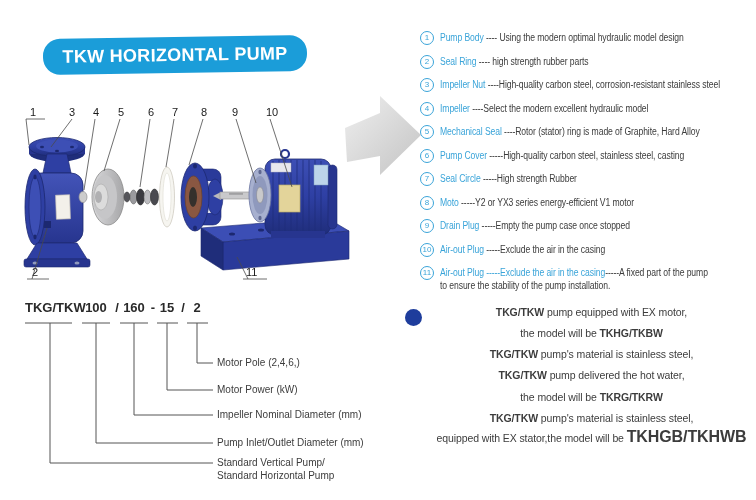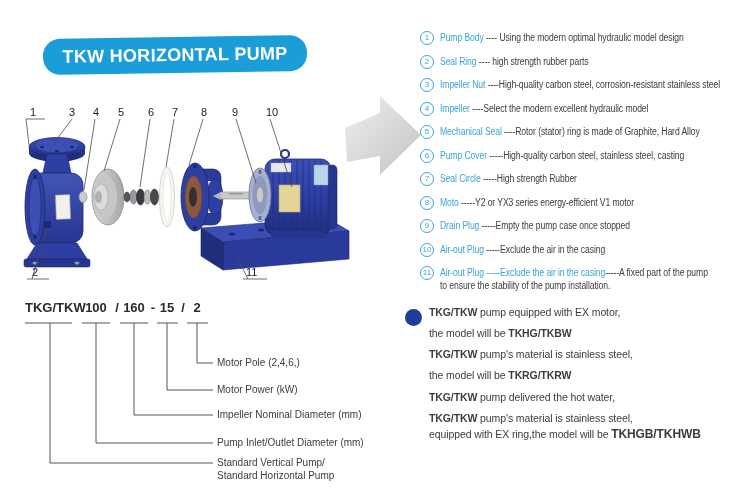--- a/index.html
+++ b/index.html
@@ -19,25 +19,25 @@
         color:#3aa4d9;font-size:8px;line-height:12px;text-align:center;margin-right:6px;margin-top:0;}
   .ptext{font-size:10px;line-height:1.3;color:#3c3c3c;letter-spacing:-.1px;
          width:372px;transform:scaleX(.86);transform-origin:left top;}
   .nowrap{white-space:nowrap;}
   .pname{color:#3aa4d9;}
   
   .modelcode{position:absolute;left:20px;top:295px;}
   
   .notes{position:absolute;left:402px;top:306px;width:352px;}
   .bullet{position:absolute;left:3px;top:3px;width:17px;height:17px;border-radius:50%;background:#1e3d9c;}
-  .ngroup{margin-left:27px;margin-bottom:4px;}
+  .ngroup{margin-left:27px;margin-bottom:4px;text-align:center;}
   .nline{font-size:10.5px;color:#3c3c3c;line-height:1.25;margin-bottom:8px;letter-spacing:-.1px;}
   .nlead{font-weight:bold;}
   .nmodel{font-weight:bold;}
-  .nmodel-big{font-weight:bold;font-size:12px;}
+  .nmodel-big{font-weight:bold;font-size:16px;}
   svg text{font-family:"Liberation Sans",sans-serif;}
   .callout{font-size:11px;fill:#1a1a1a;}
   .leader{stroke:#4a4a4a;stroke-width:.8;fill:none;}
   .mtok{font-size:13px;font-weight:bold;fill:#2a2a2a;}
   .mlabel{font-size:10px;fill:#3c3c3c;}
   .mline{stroke:#555;stroke-width:1;fill:none;}
 </style>
 </head>
 <body>
 
@@ -283,22 +283,22 @@
   <div class="notes">
     <span class="bullet"></span>
     <div class="ngroup">
       <div class="nline"><span class="nlead">TKG/TKW</span><span> pump equipped with EX motor,</span></div>
       <div class="nline"><span>the model will be </span><span class="nmodel">TKHG/TKBW</span></div>
     </div>
     <div class="ngroup">
       <div class="nline"><span class="nlead">TKG/TKW</span><span> pump's material is stainless steel,</span></div>
     </div>
     <div class="ngroup">
+      <div class="nline"><span class="nlead">TKG/TKW</span><span> pump delivered the hot water,</span></div>
       <div class="nline"><span>the model will be </span><span class="nmodel">TKRG/TKRW</span></div>
-      <div class="nline"><span class="nlead">TKG/TKW</span><span> pump delivered the hot water,</span></div>
     </div>
     <div class="ngroup">
       <div class="nline" style="margin-bottom:2px"><span class="nlead">TKG/TKW</span><span> pump's material is stainless steel,</span></div>
-      <div class="nline"><span>equipped with EX ring,the model will be </span><span class="nmodel-big">TKHGB/TKHWB</span></div>
+      <div class="nline"><span>equipped with EX stator,the model will be </span><span class="nmodel-big">TKHGB/TKHWB</span></div>
     </div>
   </div>
 
 </div>
 
 </body></html>

